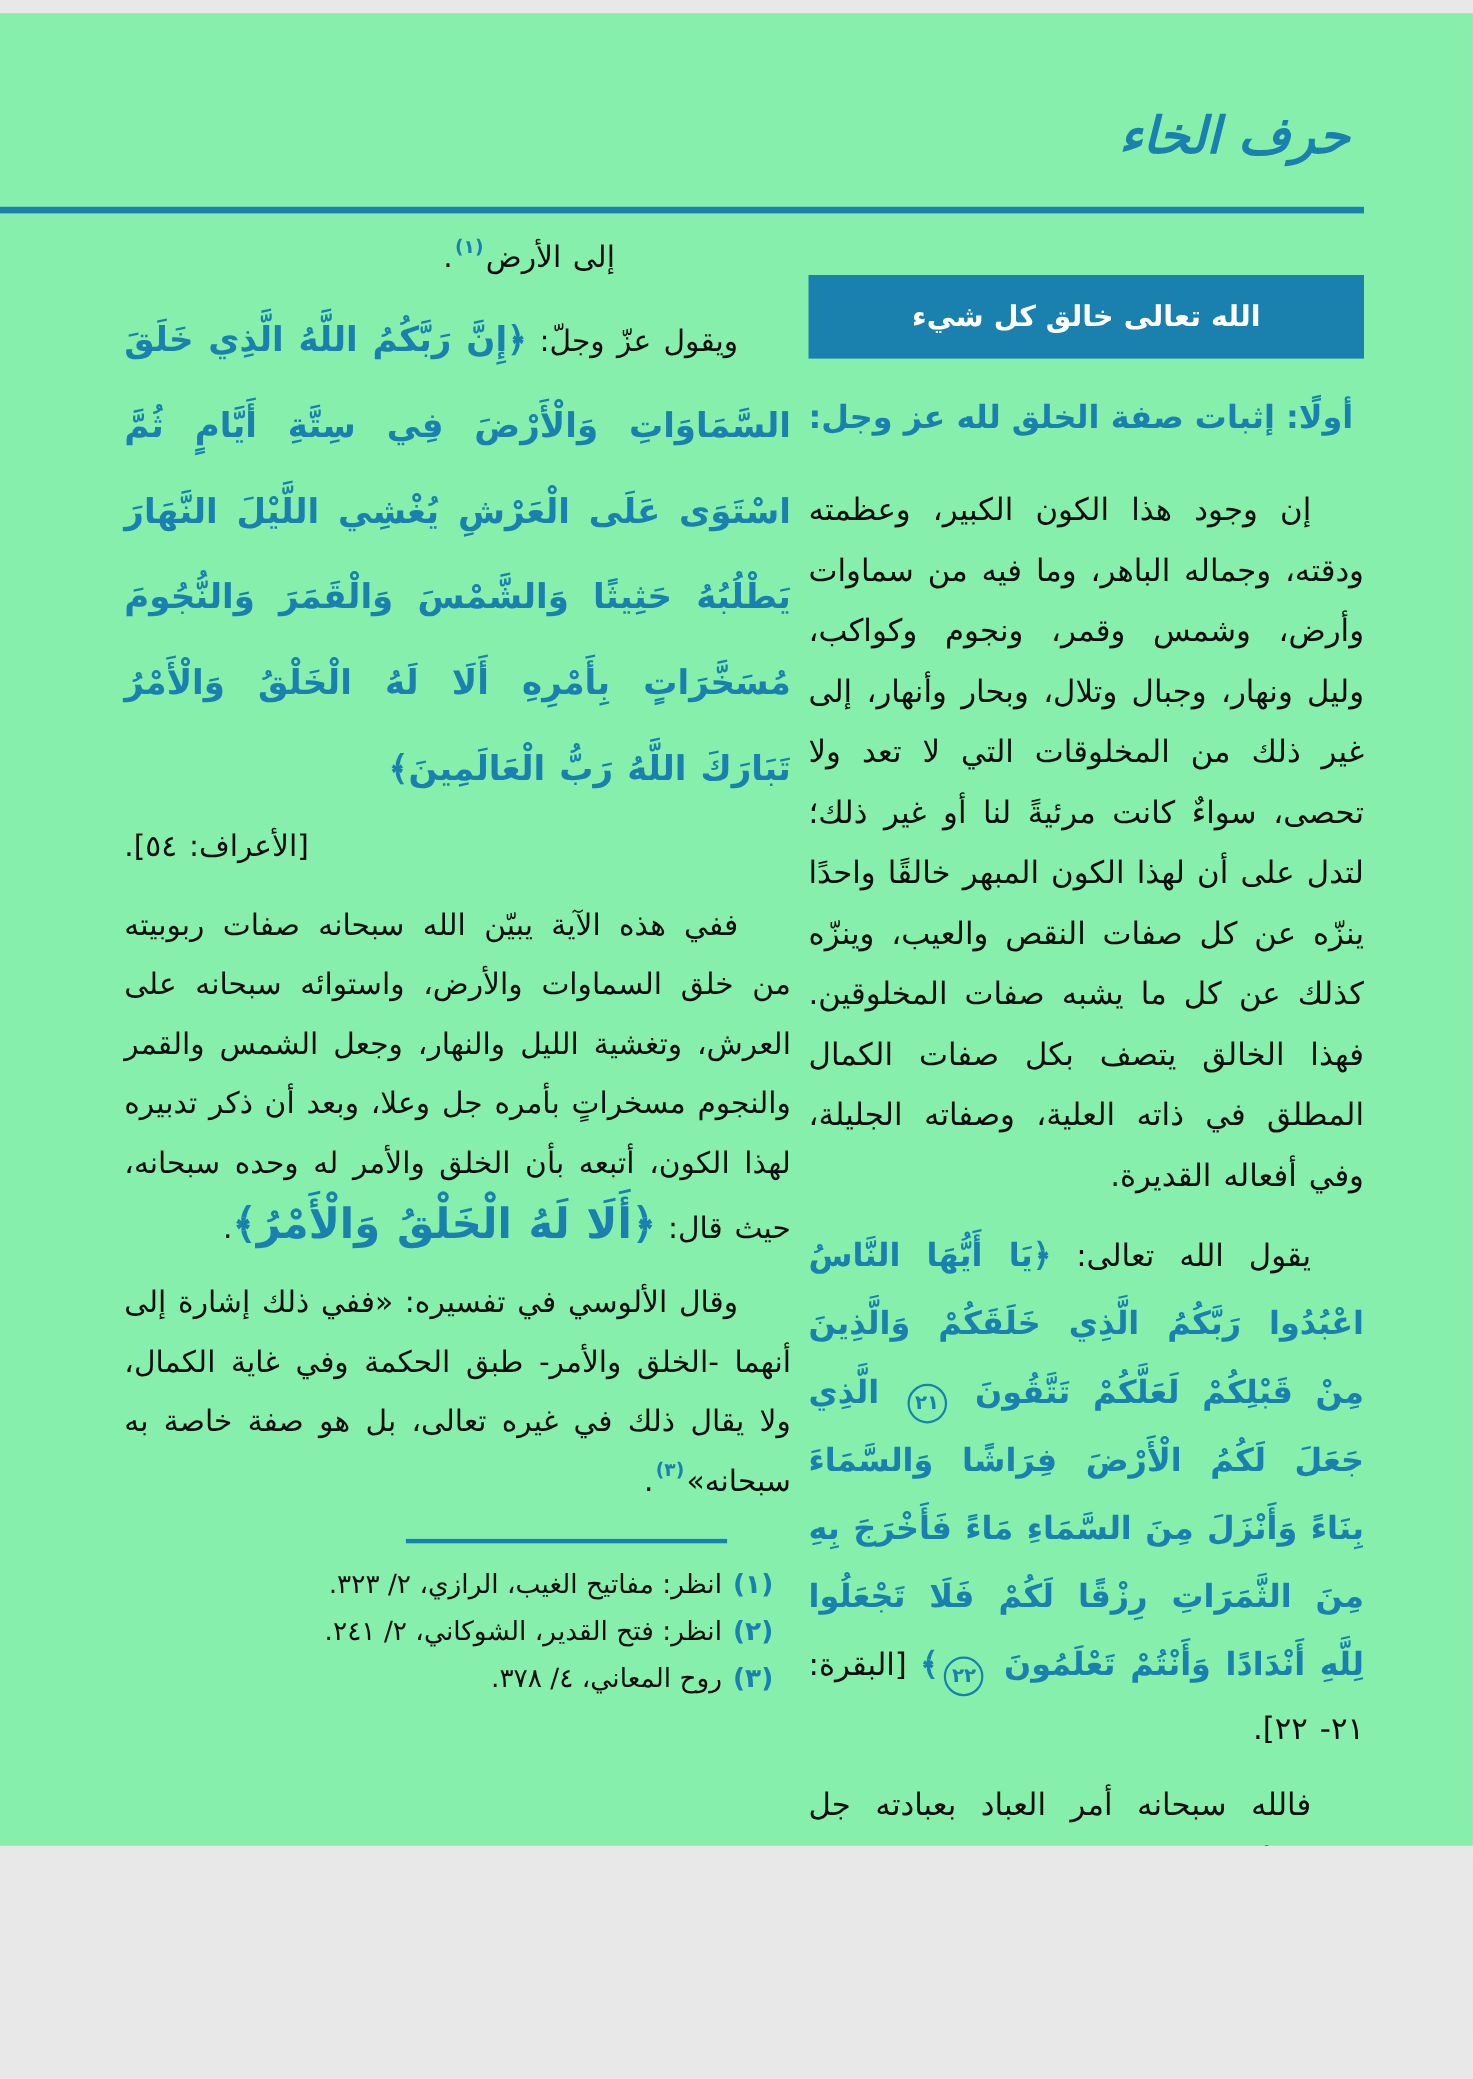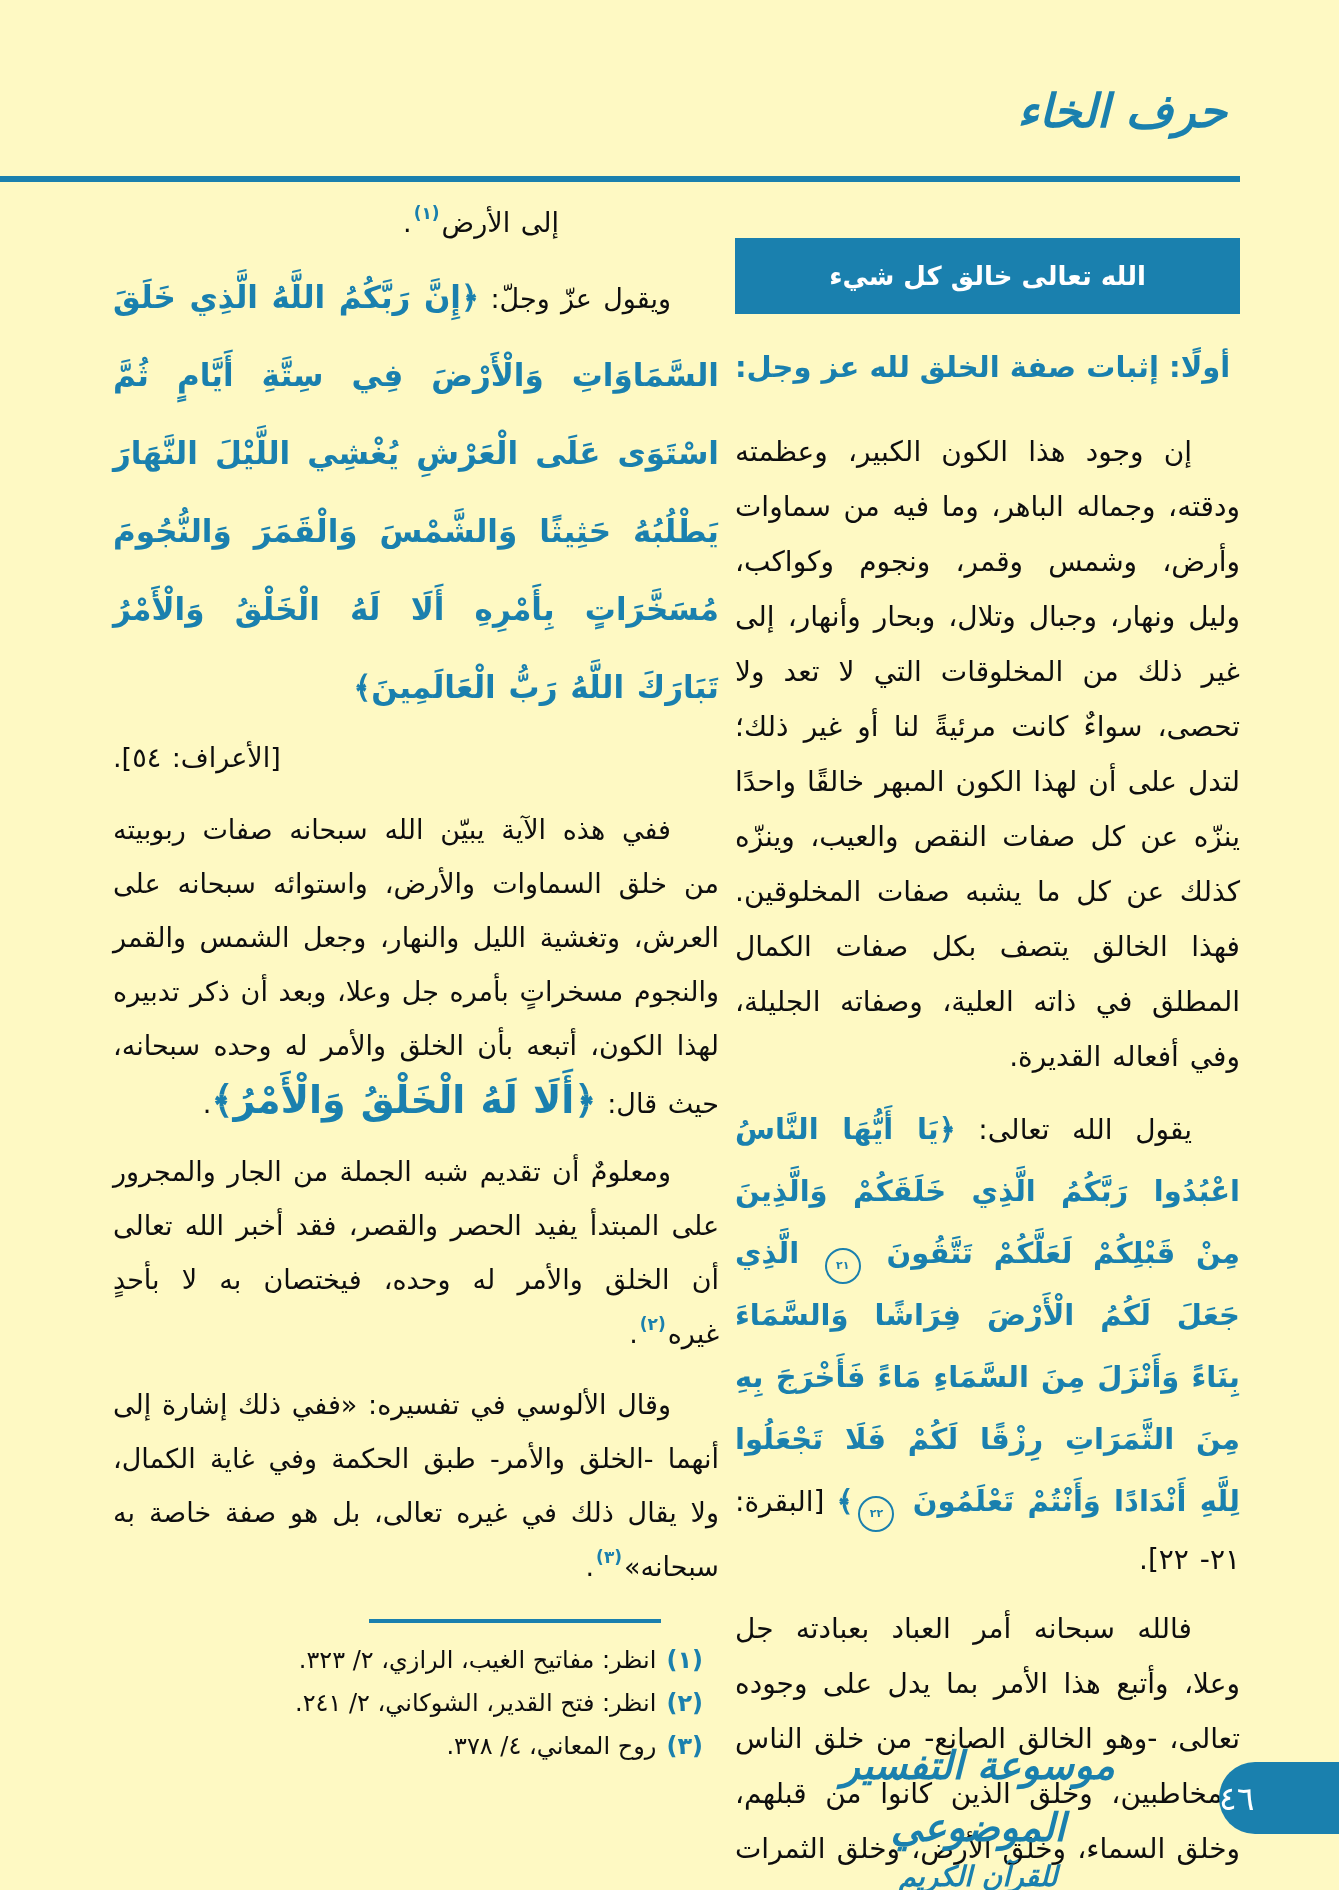--- a/index.html
+++ b/index.html
@@ -1,20 +1,20 @@
 <!DOCTYPE html>
 <html lang="ar" dir="rtl" style="--blue: #1a80ae;"><head>
 <meta charset="utf-8">
 <style>
   html,body { margin:0; padding:0; background:#e8e8e8; }
   .page {
     position:relative;
-    width:1339px; height:1890px;
-    margin:0 auto;
-    background:#fef9c3;
+    width:1339px; height:1666px;
+    margin:12px auto;
+    background:#86efac;
     font-family:"DejaVu Sans", sans-serif;
     direction:rtl;
     overflow:hidden;
     color:#0e0e0e;
   }
   
   .header-title {
     position:absolute; top:84px; right:112px;
     color:var(--blue,#1a80ae);
     font-size:46px; font-weight:bold; font-style:italic;
@@ -57,21 +57,21 @@
   .right-col .quran { font-size:29px; line-height:62px; }
   .lc-quote { line-height:76px !important; margin-bottom:4px !important; }
   .lc-quote .quran { font-size:31px; }
   .quran-inline { font-size:38px; }
 
   .ayah-num {
     display:inline-flex; align-items:center; justify-content:center;
     width:32px; height:32px;
     border:2px solid var(--blue,#1a80ae); border-radius:50%;
     color:var(--blue,#1a80ae);
-    font-size:11px; font-weight:bold;
+    font-size:18px; font-weight:bold;
     vertical-align:-6px; margin:0 5px;
     text-indent:0;
   }
   .fn-sup {
     color:var(--blue,#1a80ae);
     font-size:17px; font-weight:bold;
     position:relative; top:-13px;
     margin:0 2px;
   }
   .cont-line   { text-align:right; padding-right:160px; margin-bottom:6px !important; }
@@ -122,21 +122,20 @@
     <p class="body-para indent para-space">إن وجود هذا الكون الكبير، وعظمته ودقته، وجماله الباهر، وما فيه من سماوات وأرض، وشمس وقمر، ونجوم وكواكب، وليل ونهار، وجبال وتلال، وبحار وأنهار، إلى غير ذلك من المخلوقات التي لا تعد ولا تحصى، سواءٌ كانت مرئيةً لنا أو غير ذلك؛ لتدل على أن لهذا الكون المبهر خالقًا واحدًا ينزّه عن كل صفات النقص والعيب، وينزّه كذلك عن كل ما يشبه صفات المخلوقين. فهذا الخالق يتصف بكل صفات الكمال المطلق في ذاته العلية، وصفاته الجليلة، وفي أفعاله القديرة.</p>
     <p class="body-para indent para-space"><span>يقول الله تعالى: </span><span class="quran">﴿يَا أَيُّهَا النَّاسُ اعْبُدُوا رَبَّكُمُ الَّذِي خَلَقَكُمْ وَالَّذِينَ مِنْ قَبْلِكُمْ لَعَلَّكُمْ تَتَّقُونَ </span><span class="ayah-num">٢١</span><span class="quran"> الَّذِي جَعَلَ لَكُمُ الْأَرْضَ فِرَاشًا وَالسَّمَاءَ بِنَاءً وَأَنْزَلَ مِنَ السَّمَاءِ مَاءً فَأَخْرَجَ بِهِ مِنَ الثَّمَرَاتِ رِزْقًا لَكُمْ فَلَا تَجْعَلُوا لِلَّهِ أَنْدَادًا وَأَنْتُمْ تَعْلَمُونَ </span><span class="ayah-num">٢٢</span><span class="quran">﴾</span><span> [البقرة: ٢١- ٢٢].</span></p>
     <p class="body-para indent">فالله سبحانه أمر العباد بعبادته جل وعلا، وأتبع هذا الأمر بما يدل على وجوده تعالى، -وهو الخالق الصانع- من خلق الناس المخاطبين، وخلق الذين كانوا من قبلهم، وخلق السماء، وخلق الأرض، وخلق الثمرات من الماء النازل من السماء</p>
   </div>
 
   <div class="col left-col">
     <p class="body-para cont-line"><span>إلى الأرض</span><span class="fn-sup">(١)</span><span>.</span></p>
     <p class="body-para indent lc-quote"><span>ويقول عزّ وجلّ: </span><span class="quran">﴿إِنَّ رَبَّكُمُ اللَّهُ الَّذِي خَلَقَ السَّمَاوَاتِ وَالْأَرْضَ فِي سِتَّةِ أَيَّامٍ ثُمَّ اسْتَوَى عَلَى الْعَرْشِ يُغْشِي اللَّيْلَ النَّهَارَ يَطْلُبُهُ حَثِيثًا وَالشَّمْسَ وَالْقَمَرَ وَالنُّجُومَ مُسَخَّرَاتٍ بِأَمْرِهِ أَلَا لَهُ الْخَلْقُ وَالْأَمْرُ تَبَارَكَ اللَّهُ رَبُّ الْعَالَمِينَ﴾</span></p>
     <p class="body-para ref-line">[الأعراف: ٥٤].</p>
     <p class="body-para indent para-space"><span>ففي هذه الآية يبيّن الله سبحانه صفات ربوبيته من خلق السماوات والأرض، واستوائه سبحانه على العرش، وتغشية الليل والنهار، وجعل الشمس والقمر والنجوم مسخراتٍ بأمره جل وعلا، وبعد أن ذكر تدبيره لهذا الكون، أتبعه بأن الخلق والأمر له وحده سبحانه، حيث قال: </span><span class="quran quran-inline">﴿أَلَا لَهُ الْخَلْقُ وَالْأَمْرُ﴾</span><span>.</span></p>
-    <p class="body-para indent para-space"><span>ومعلومٌ أن تقديم شبه الجملة من الجار والمجرور على المبتدأ يفيد الحصر والقصر، فقد أخبر الله تعالى أن الخلق والأمر له وحده، فيختصان به لا بأحدٍ غيره</span><span class="fn-sup">(٢)</span><span>.</span></p>
     <p class="body-para indent"><span>وقال الألوسي في تفسيره: «ففي ذلك إشارة إلى أنهما -الخلق والأمر- طبق الحكمة وفي غاية الكمال، ولا يقال ذلك في غيره تعالى، بل هو صفة خاصة به سبحانه»</span><span class="fn-sup">(٣)</span><span>.</span></p>
 
     <div class="fn-rule"></div>
     <div class="footnotes">
       <div class="fn-row"><span class="fn-marker">(١)</span><span class="fn-text">انظر: مفاتيح الغيب، الرازي، ٢/ ٣٢٣.</span></div>
       <div class="fn-row"><span class="fn-marker">(٢)</span><span class="fn-text">انظر: فتح القدير، الشوكاني، ٢/ ٢٤١.</span></div>
       <div class="fn-row"><span class="fn-marker">(٣)</span><span class="fn-text">روح المعاني، ٤/ ٣٧٨.</span></div>
     </div>
   </div>
 

